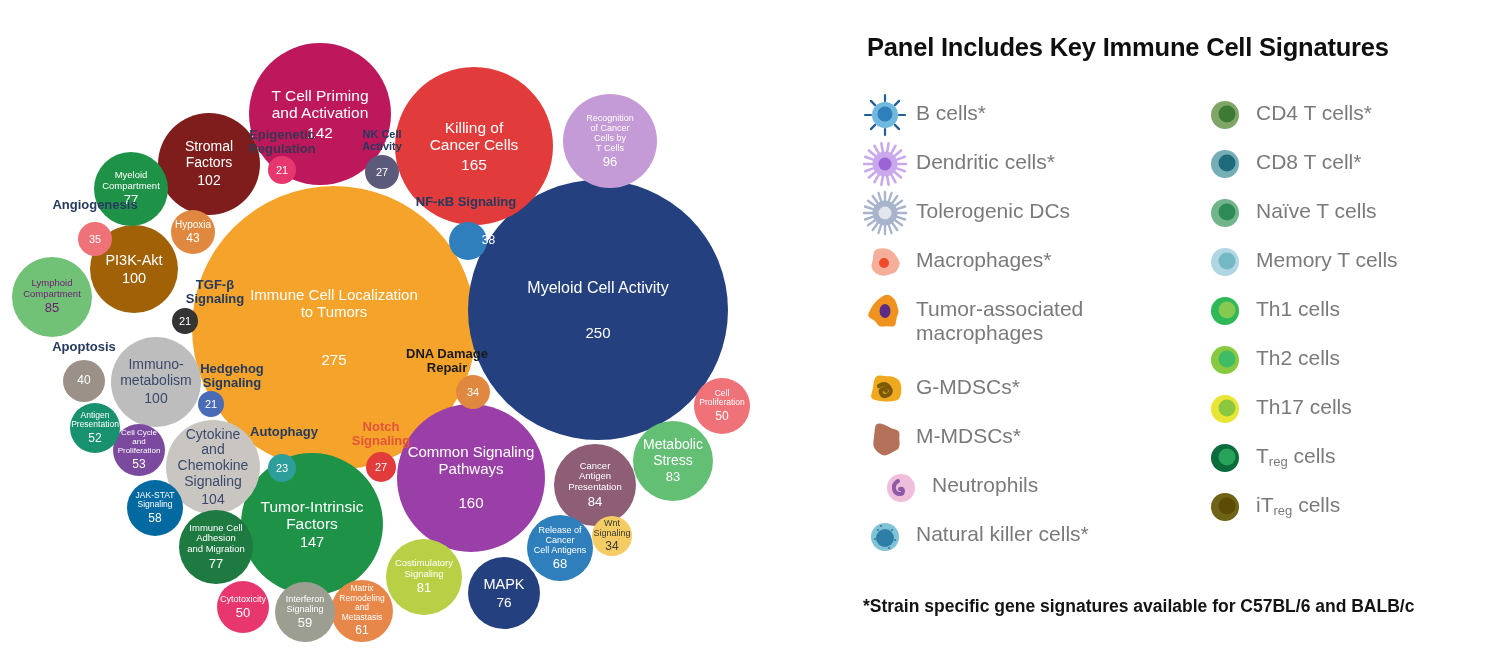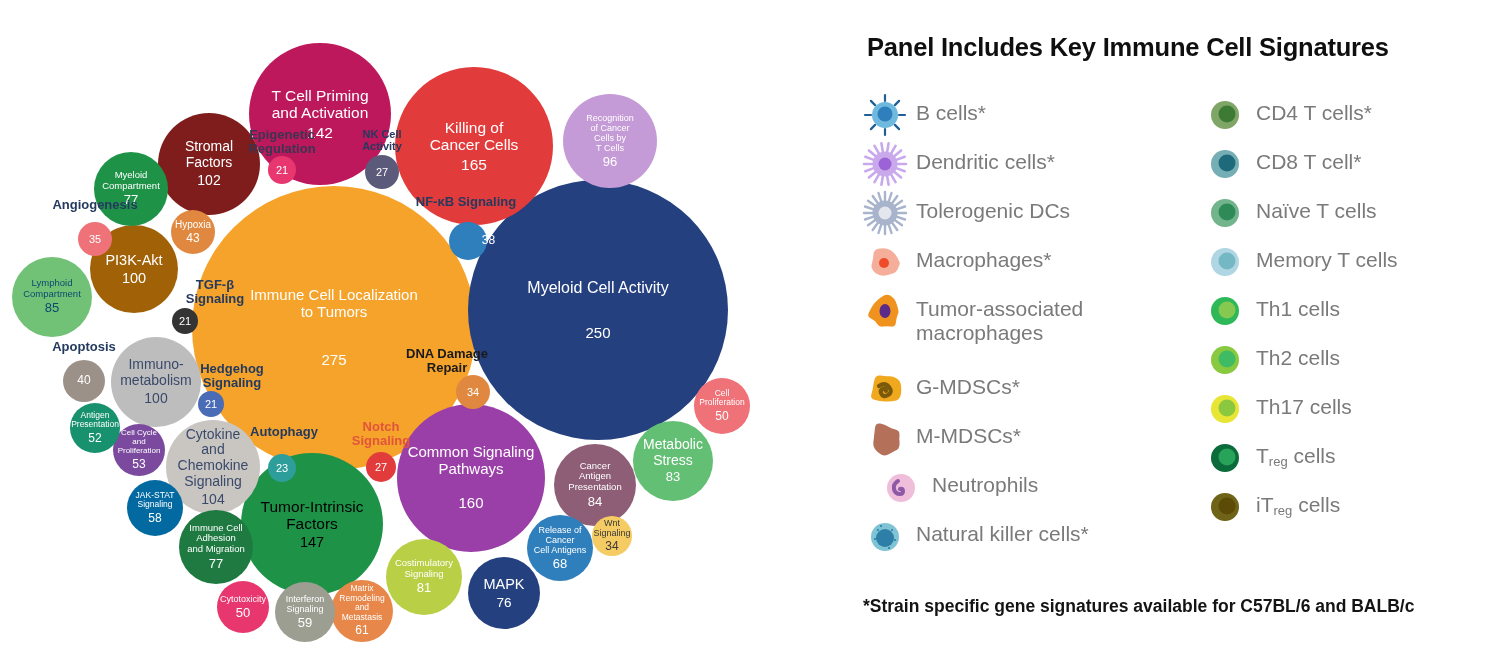--- a/index.html
+++ b/index.html
@@ -92,21 +92,21 @@
       <div class="bubble" style="left: 397px; top: 404px; width: 148px; height: 148px; background: rgb(155, 63, 168); color: rgb(255, 255, 255); z-index: 226;">
         <span class="b-label" style="font-size: 15px;">Common Signaling
 Pathways</span>
         <span class="b-value" style="font-size: 15px; margin-top: 18px;">160</span>
       </div>
       <div class="bubble" style="left: 249px; top: 43px; width: 142px; height: 142px; background: #be185d; color: rgb(255, 255, 255); z-index: 229;">
         <span class="b-label" style="font-size: 15.5px;">T Cell Priming
 and Activation</span>
         <span class="b-value" style="font-size: 15.5px; margin-top: 2px;">142</span>
       </div>
-      <div class="bubble" style="left: 241px; top: 453px; width: 142px; height: 142px; background: rgb(30, 147, 72); color: #000000; z-index: 229;">
+      <div class="bubble" style="left: 241px; top: 453px; width: 142px; height: 142px; background: rgb(30, 147, 72); color: #ffffff; z-index: 229;">
         <span class="b-label" style="font-size: 15.5px;">Tumor-Intrinsic
 Factors</span>
         <span class="b-value" style="font-size: 14.5px; margin-top: 2px;">147</span>
       </div>
       <div class="bubble" style="left: 158px; top: 113px; width: 102px; height: 102px; background: #7f1d1d; color: rgb(255, 255, 255); z-index: 249;">
         <span class="b-label" style="font-size: 14px;">Stromal
 Factors</span>
         <span class="b-value" style="font-size: 14px; margin-top: 2px;">102</span>
       </div>
       <div class="bubble" style="left: 563px; top: 94px; width: 94px; height: 94px; background: rgb(196, 155, 214); color: rgb(255, 255, 255); z-index: 253;">
@@ -131,21 +131,21 @@
       <div class="bubble" style="left: 90px; top: 225px; width: 88px; height: 88px; background: #a16207; color: rgb(255, 255, 255); z-index: 256;">
         <span class="b-label" style="font-size: 14.5px;">PI3K-Akt</span>
         <span class="b-value" style="font-size: 14.5px; margin-top: 2px;">100</span>
       </div>
       <div class="bubble" style="left: 554px; top: 444px; width: 82px; height: 82px; background: rgb(142, 94, 119); color: rgb(255, 255, 255); z-index: 259;">
         <span class="b-label" style="font-size: 9.5px;">Cancer
 Antigen
 Presentation</span>
         <span class="b-value" style="font-size: 13px; margin-top: 2px;">84</span>
       </div>
-      <div class="bubble" style="left: 12px; top: 257px; width: 80px; height: 80px; background: rgb(113, 194, 119); color: #0c4a6e; z-index: 260;">
+      <div class="bubble" style="left: 12px; top: 257px; width: 80px; height: 80px; background: rgb(113, 194, 119); color: #701a75; z-index: 260;">
         <span class="b-label" style="font-size: 9.5px;">Lymphoid
 Compartment</span>
         <span class="b-value" style="font-size: 13px; margin-top: 2px;">85</span>
       </div>
       <div class="bubble" style="left: 633px; top: 421px; width: 80px; height: 80px; background: rgb(98, 191, 115); color: rgb(255, 255, 255); z-index: 260;">
         <span class="b-label" style="font-size: 14px;">Metabolic
 Stress</span>
         <span class="b-value" style="font-size: 13px; margin-top: 2px;">83</span>
       </div>
       <div class="bubble" style="left: 386px; top: 539px; width: 76px; height: 76px; background: rgb(185, 208, 70); color: rgb(255, 255, 255); z-index: 262;">

